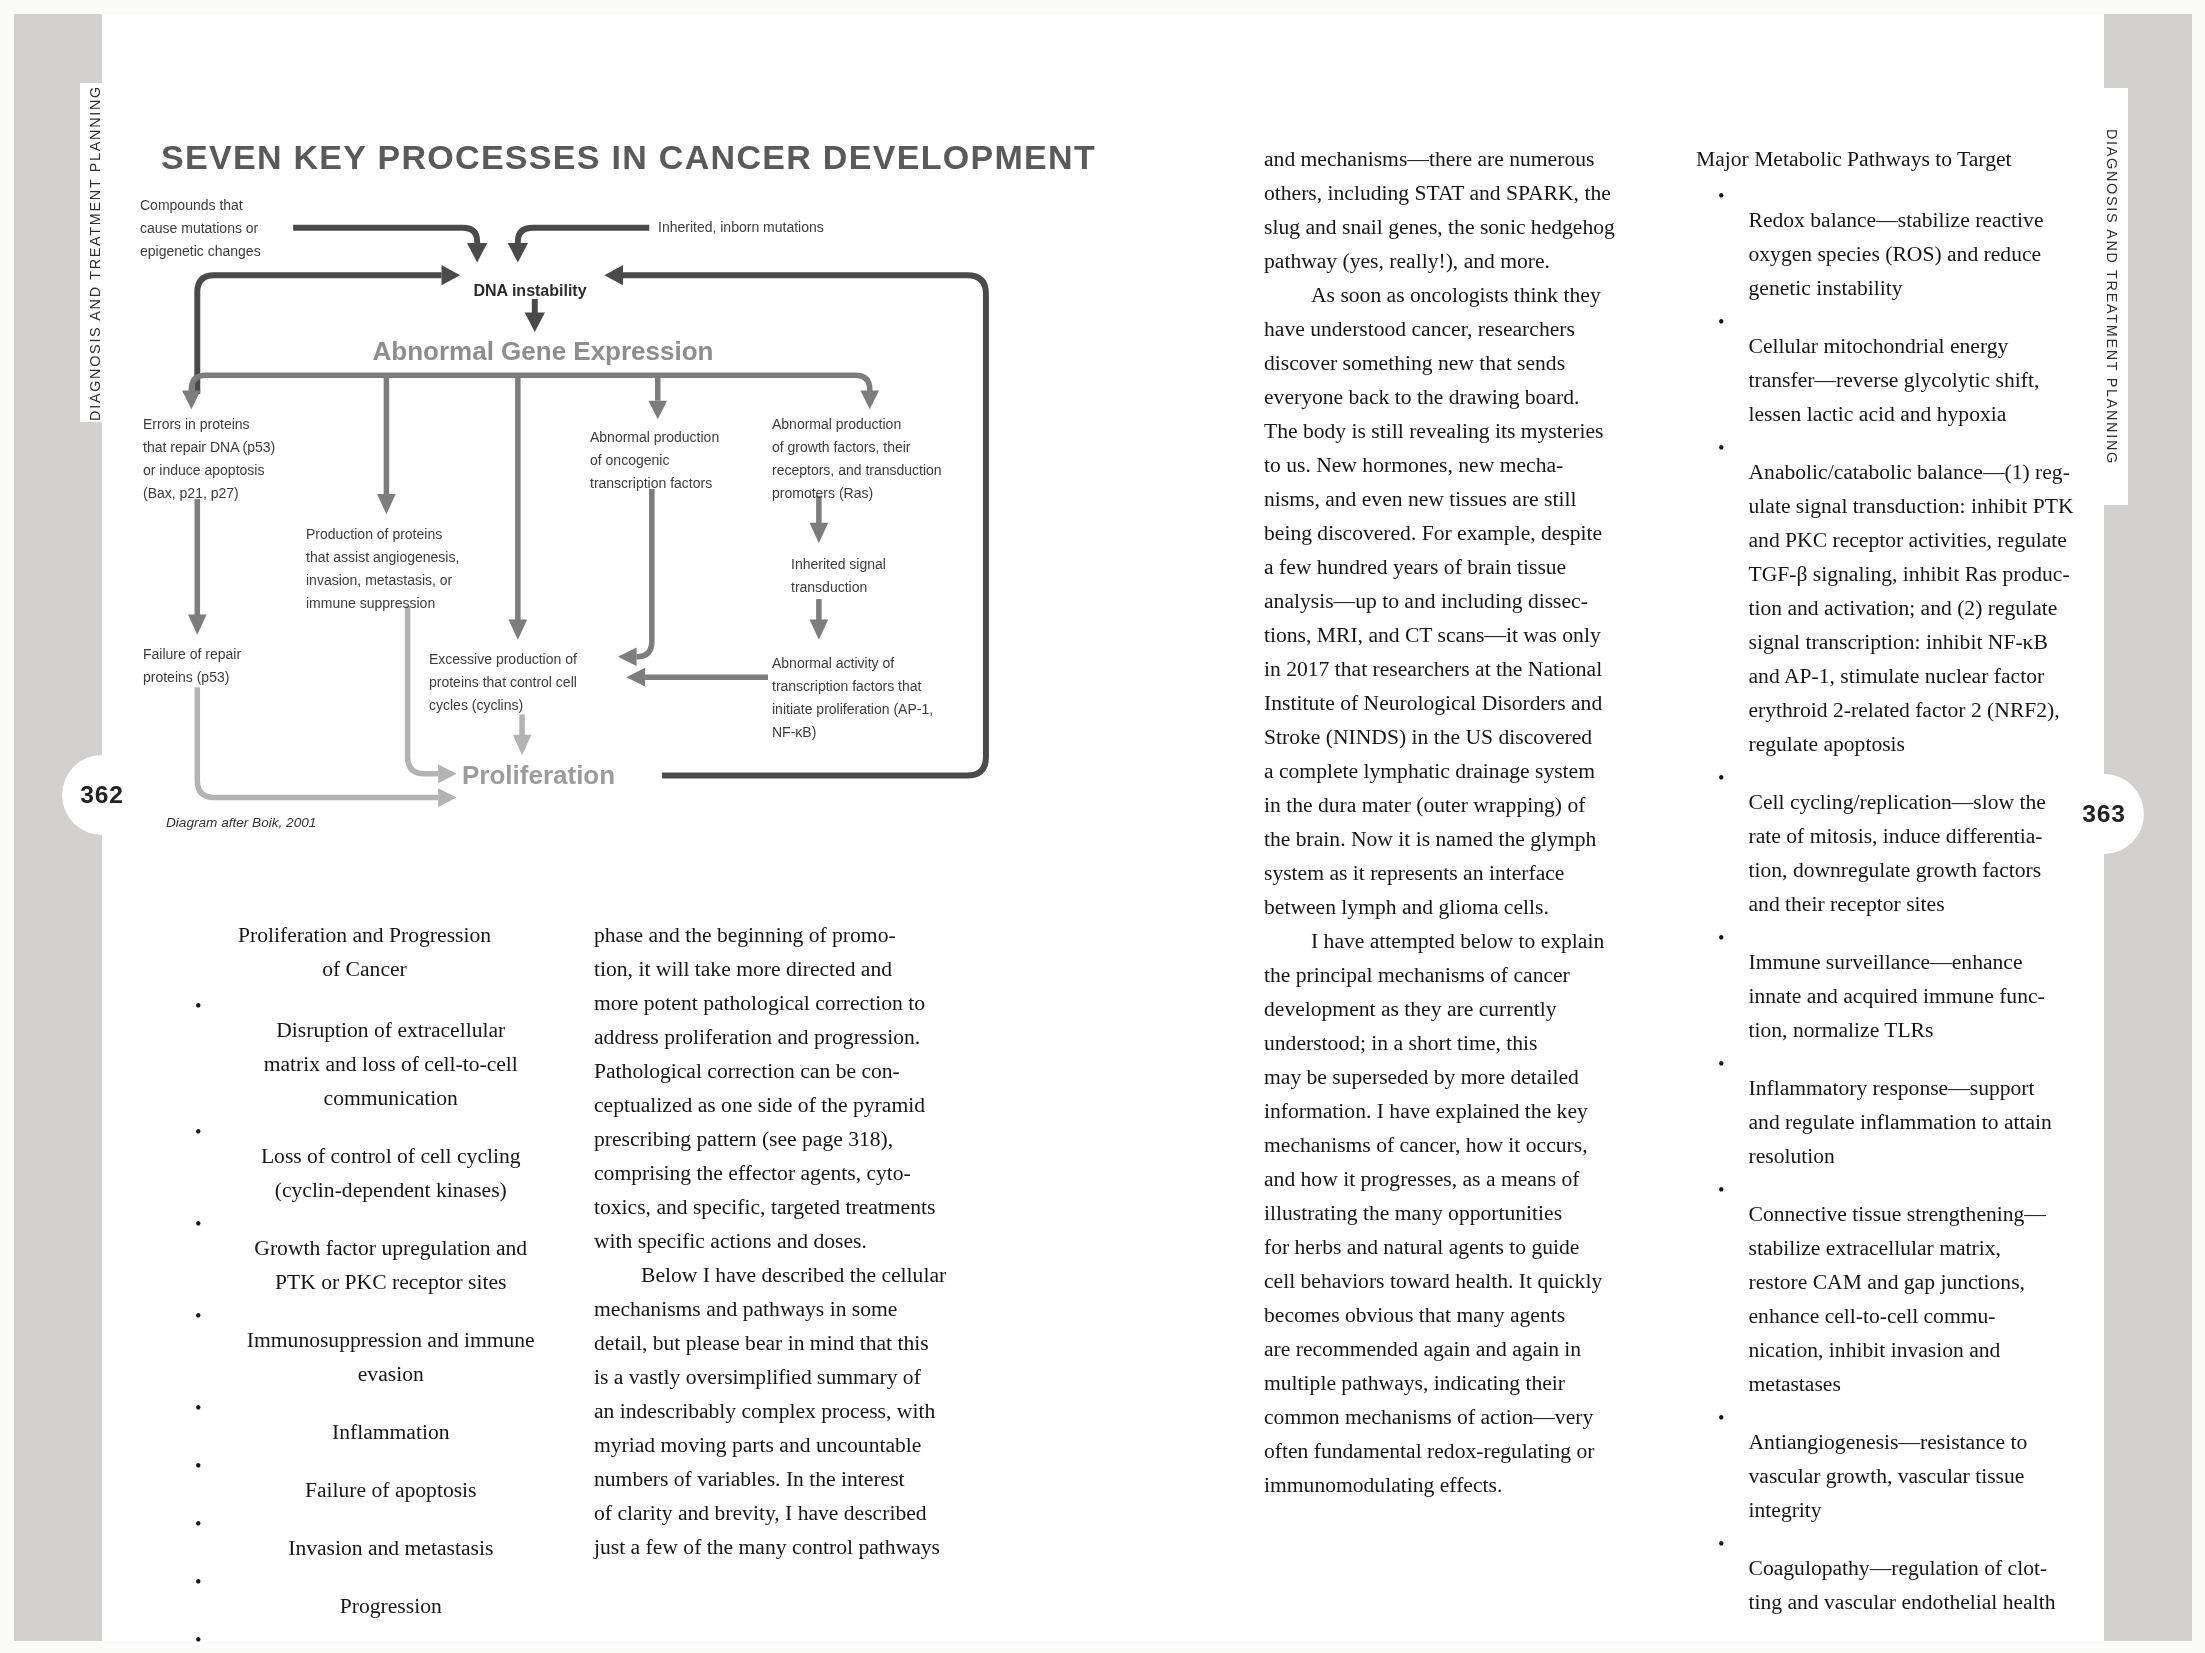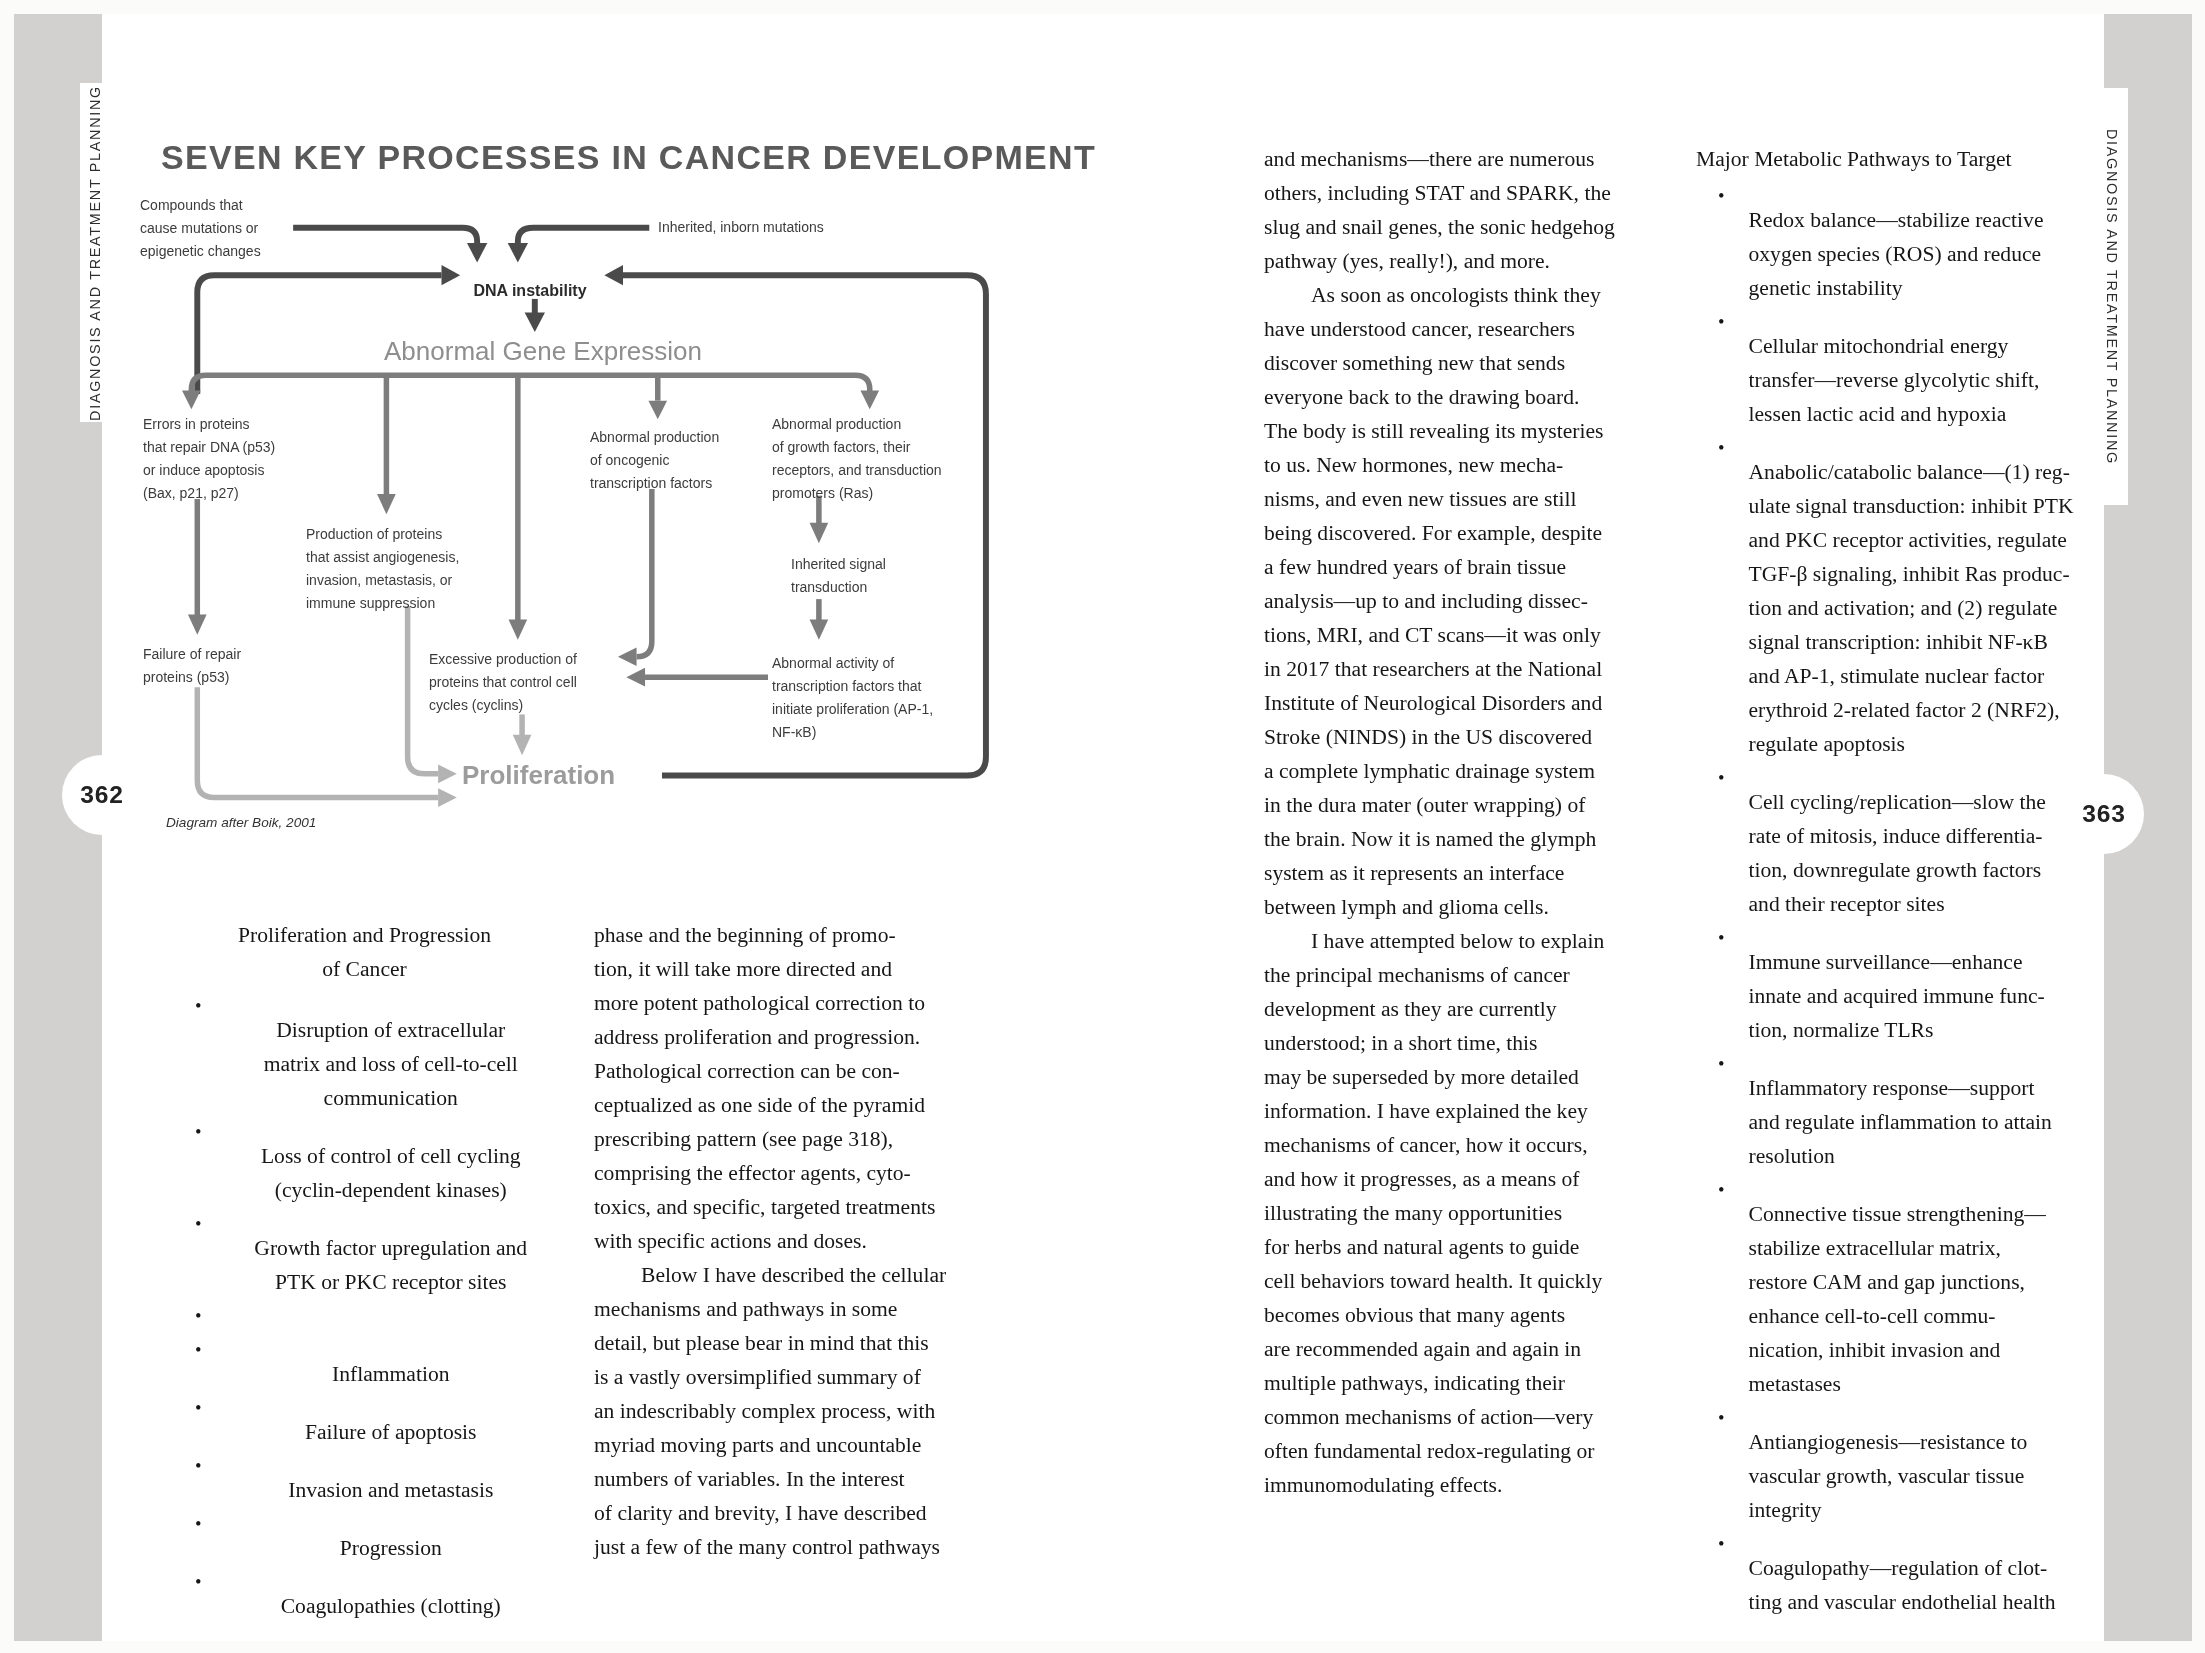--- a/index.html
+++ b/index.html
@@ -25,21 +25,21 @@
 
   
   .diagram{position:absolute;left:102px;top:13.6px;width:1120px;height:848px;}
   .dg-title{position:absolute;left:59px;top:124px;font-size:34px;font-weight:600;color:#5a5a5a;
             letter-spacing:1.3px;white-space:nowrap;text-align:right;}
   .arrows{position:absolute;left:0;top:0;}
   .dlabel{position:absolute;white-space:pre-line;font-size:14px;line-height:23px;color:#3c3c3c;width:max-content;}
   .dl-compounds{left:38px;top:180px;}
   .dl-inherited{left:556px;top:202px;}
   .dl-dna{left:428px;top:265px;transform:translateX(-50%);font-weight:bold;font-size:16px;color:#2b2b2b;}
-  .dl-age{left:441px;top:322px;transform:translateX(-50%);font-size:26px;line-height:30.5px;font-weight:400;color:#8e8e8e;}
+  .dl-age{left:441px;top:322px;transform:translateX(-50%);font-size:26px;line-height:30.5px;font-weight:700;color:#8e8e8e;}
   .dl-errors{left:41px;top:399px;}
   .dl-oncogenic{left:488px;top:412px;}
   .dl-growth{left:670px;top:399px;}
   .dl-production{left:204px;top:509px;}
   .dl-exsignal{left:689px;top:539px;}
   .dl-failure{left:41px;top:629px;}
   .dl-exprod{left:327px;top:634px;}
   .dl-abactivity{left:670px;top:638px;}
   .dl-proliferation{left:360px;top:746px;font-size:26px;line-height:30.5px;font-weight:600;color:#9c9c9c;}
   .dg-caption{position:absolute;left:64px;top:801px;font-size:13.6px;font-style:italic;color:#333;}
@@ -174,21 +174,22 @@
   <div class="col col-l1">
       <div class="blk heading">Proliferation and Progression
 of Cancer</div>
       <div class="blk bullet"><span class="marker">•</span><div class="btxt">Disruption of extracellular
 matrix and loss of cell-to-cell
 communication</div></div>
       <div class="blk bullet"><span class="marker">•</span><div class="btxt">Loss of control of cell cycling
 (cyclin-dependent kinases)</div></div>
       <div class="blk bullet"><span class="marker">•</span><div class="btxt">Growth factor upregulation and
 PTK or PKC receptor sites</div></div>
-      <div class="blk bullet"><span class="marker">•</span></div>
+      <div class="blk bullet"><span class="marker">•</span><div class="btxt">Immunosuppression and immune
+evasion</div></div>
       <div class="blk bullet"><span class="marker">•</span><div class="btxt">Inflammation</div></div>
       <div class="blk bullet"><span class="marker">•</span><div class="btxt">Failure of apoptosis</div></div>
       <div class="blk bullet"><span class="marker">•</span><div class="btxt">Invasion and metastasis</div></div>
       <div class="blk bullet"><span class="marker">•</span><div class="btxt">Progression</div></div>
       <div class="blk bullet"><span class="marker">•</span><div class="btxt">Coagulopathies (clotting)</div></div>
       <div class="blk para-indent gap">While physiological enhancement
 strategies may address the initiation</div>
     </div>
   <div class="col col-l2">
       <div class="blk para">phase and the beginning of promo-

